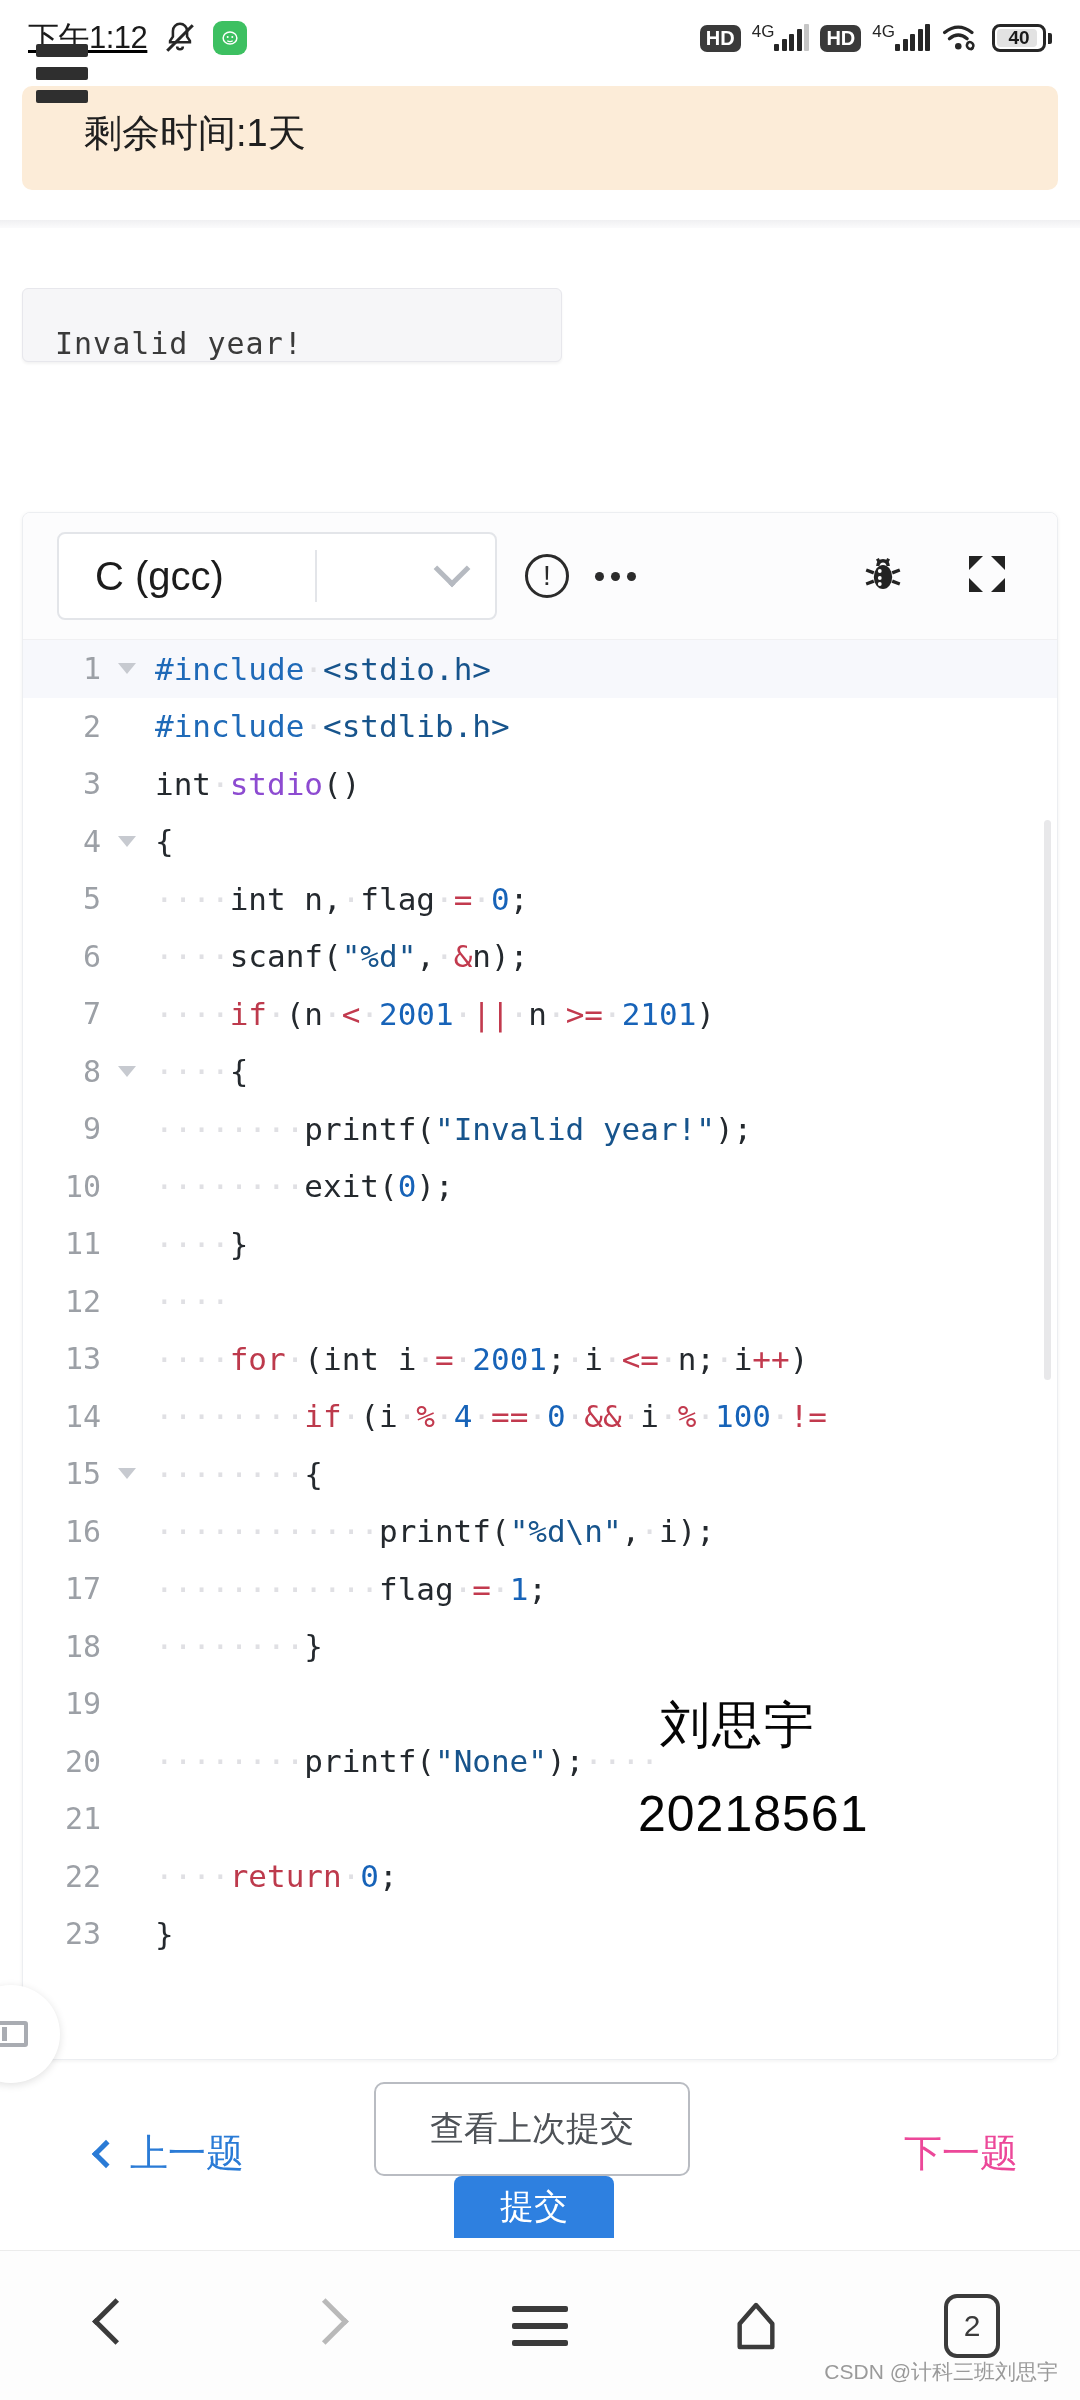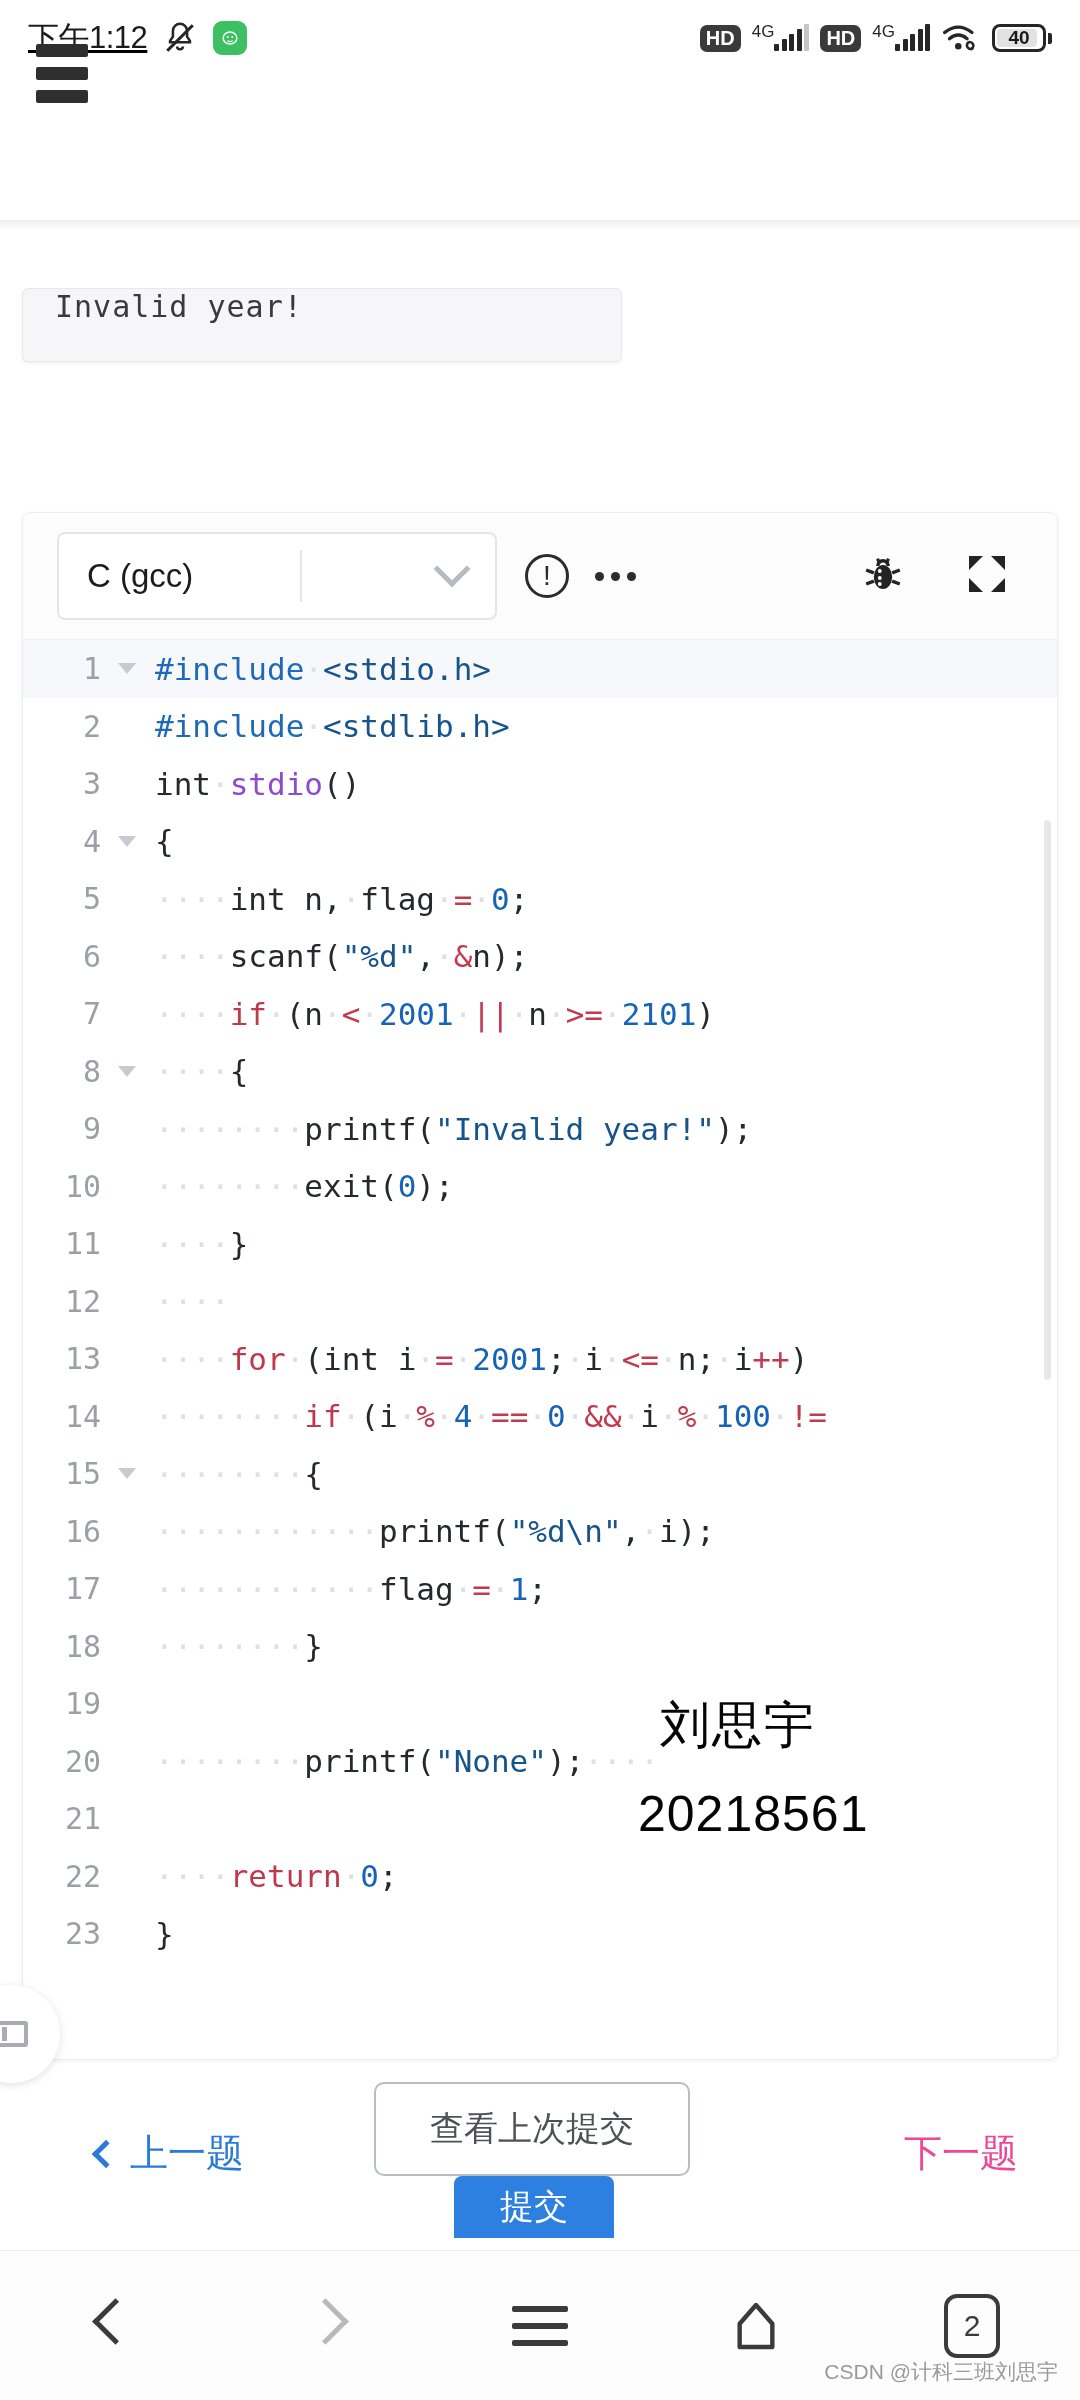--- a/index.html
+++ b/index.html
@@ -70,24 +70,24 @@
   .hamburger b:nth-child(2){ width:52px; }
   .hamburger b:nth-child(3){ width:52px; }
 
   .hdr-divider{
     position:absolute; top:220px; left:0; width:1080px; height:8px;
     background: linear-gradient(#f0f0f2,#fbfbfc);
   }
 
   
   .output-box {
-    position: absolute; top: 288px; left: 22px; width: 600px; height: 74px;
+    position: absolute; top: 288px; left: 22px; width: 540px; height: 74px;
     background: #f6f6f8; border: 1px solid #e7e7ec; border-radius: 6px;
     box-shadow: 0 2px 3px rgba(0,0,0,.05);
-    display: flex; align-items: flex-start; padding-left: 32px;
+    display: flex; align-items: flex-end; padding-left: 32px;
   }
   .output-text {
     font-family: "DejaVu Sans Mono", "Liberation Mono", monospace;
     font-size: 30px; color: #3a3a3a; letter-spacing: 1px;
   }
 
   
   .editor-card {
     position: absolute; top: 512px; left: 22px; width: 1036px; height: 1548px;
     background: #fff; border: 1px solid #eceef1; border-radius: 8px;
@@ -95,21 +95,21 @@
   }
   .toolbar {
     position:relative; height: 126px; display:flex; align-items:center; padding: 0 34px;
     background:#fcfcfd;
   }
   .lang-select {
     width: 440px; height: 88px; background:#fff;
     border: 2px solid #e3e5e9; border-radius: 8px;
     display:flex; align-items:center; justify-content:space-between;
   }
-  .lang-label { font-size: 33px; color:#1c1c1c; padding-left: 28px; }
+  .lang-label { font-size: 40px; color:#1c1c1c; padding-left: 36px; }
   .lang-div { width:2px; height:52px; background:#e3e5e9; }
   .lang-chevron { width: 86px; display:flex; align-items:center; justify-content:center; }
   .chev { width:26px; height:26px; border-right:5px solid #b6bac1; border-bottom:5px solid #b6bac1;
           transform: rotate(45deg) translate(-5px,-5px); }
   .tb-icons { display:flex; align-items:center; gap: 26px; margin-left: 28px; }
   .warn-circle {
     width: 44px; height:44px; border:3px solid #2b2b2b; border-radius:50%;
     display:flex; align-items:center; justify-content:center;
     font-size:28px; font-weight:400; color:#2b2b2b; line-height:1;
   }
@@ -287,20 +287,23 @@
       <span class="battery">
         <span class="batt-body">
           <span class="batt-fill"></span>
           <span class="batt-num">40</span>
         </span>
         <span class="batt-cap"></span>
       </span>
     </div>
   </div>
 
+  <div class="banner">
+    <span class="banner-text">剩余时间:1天</span>
+  </div>
   <div class="hamburger">
     <b></b>
       <b></b>
       <b></b>
   </div>
   <div class="hdr-divider"></div>
 
   <div class="output-box">
     <span class="output-text">Invalid year!</span>
   </div>

